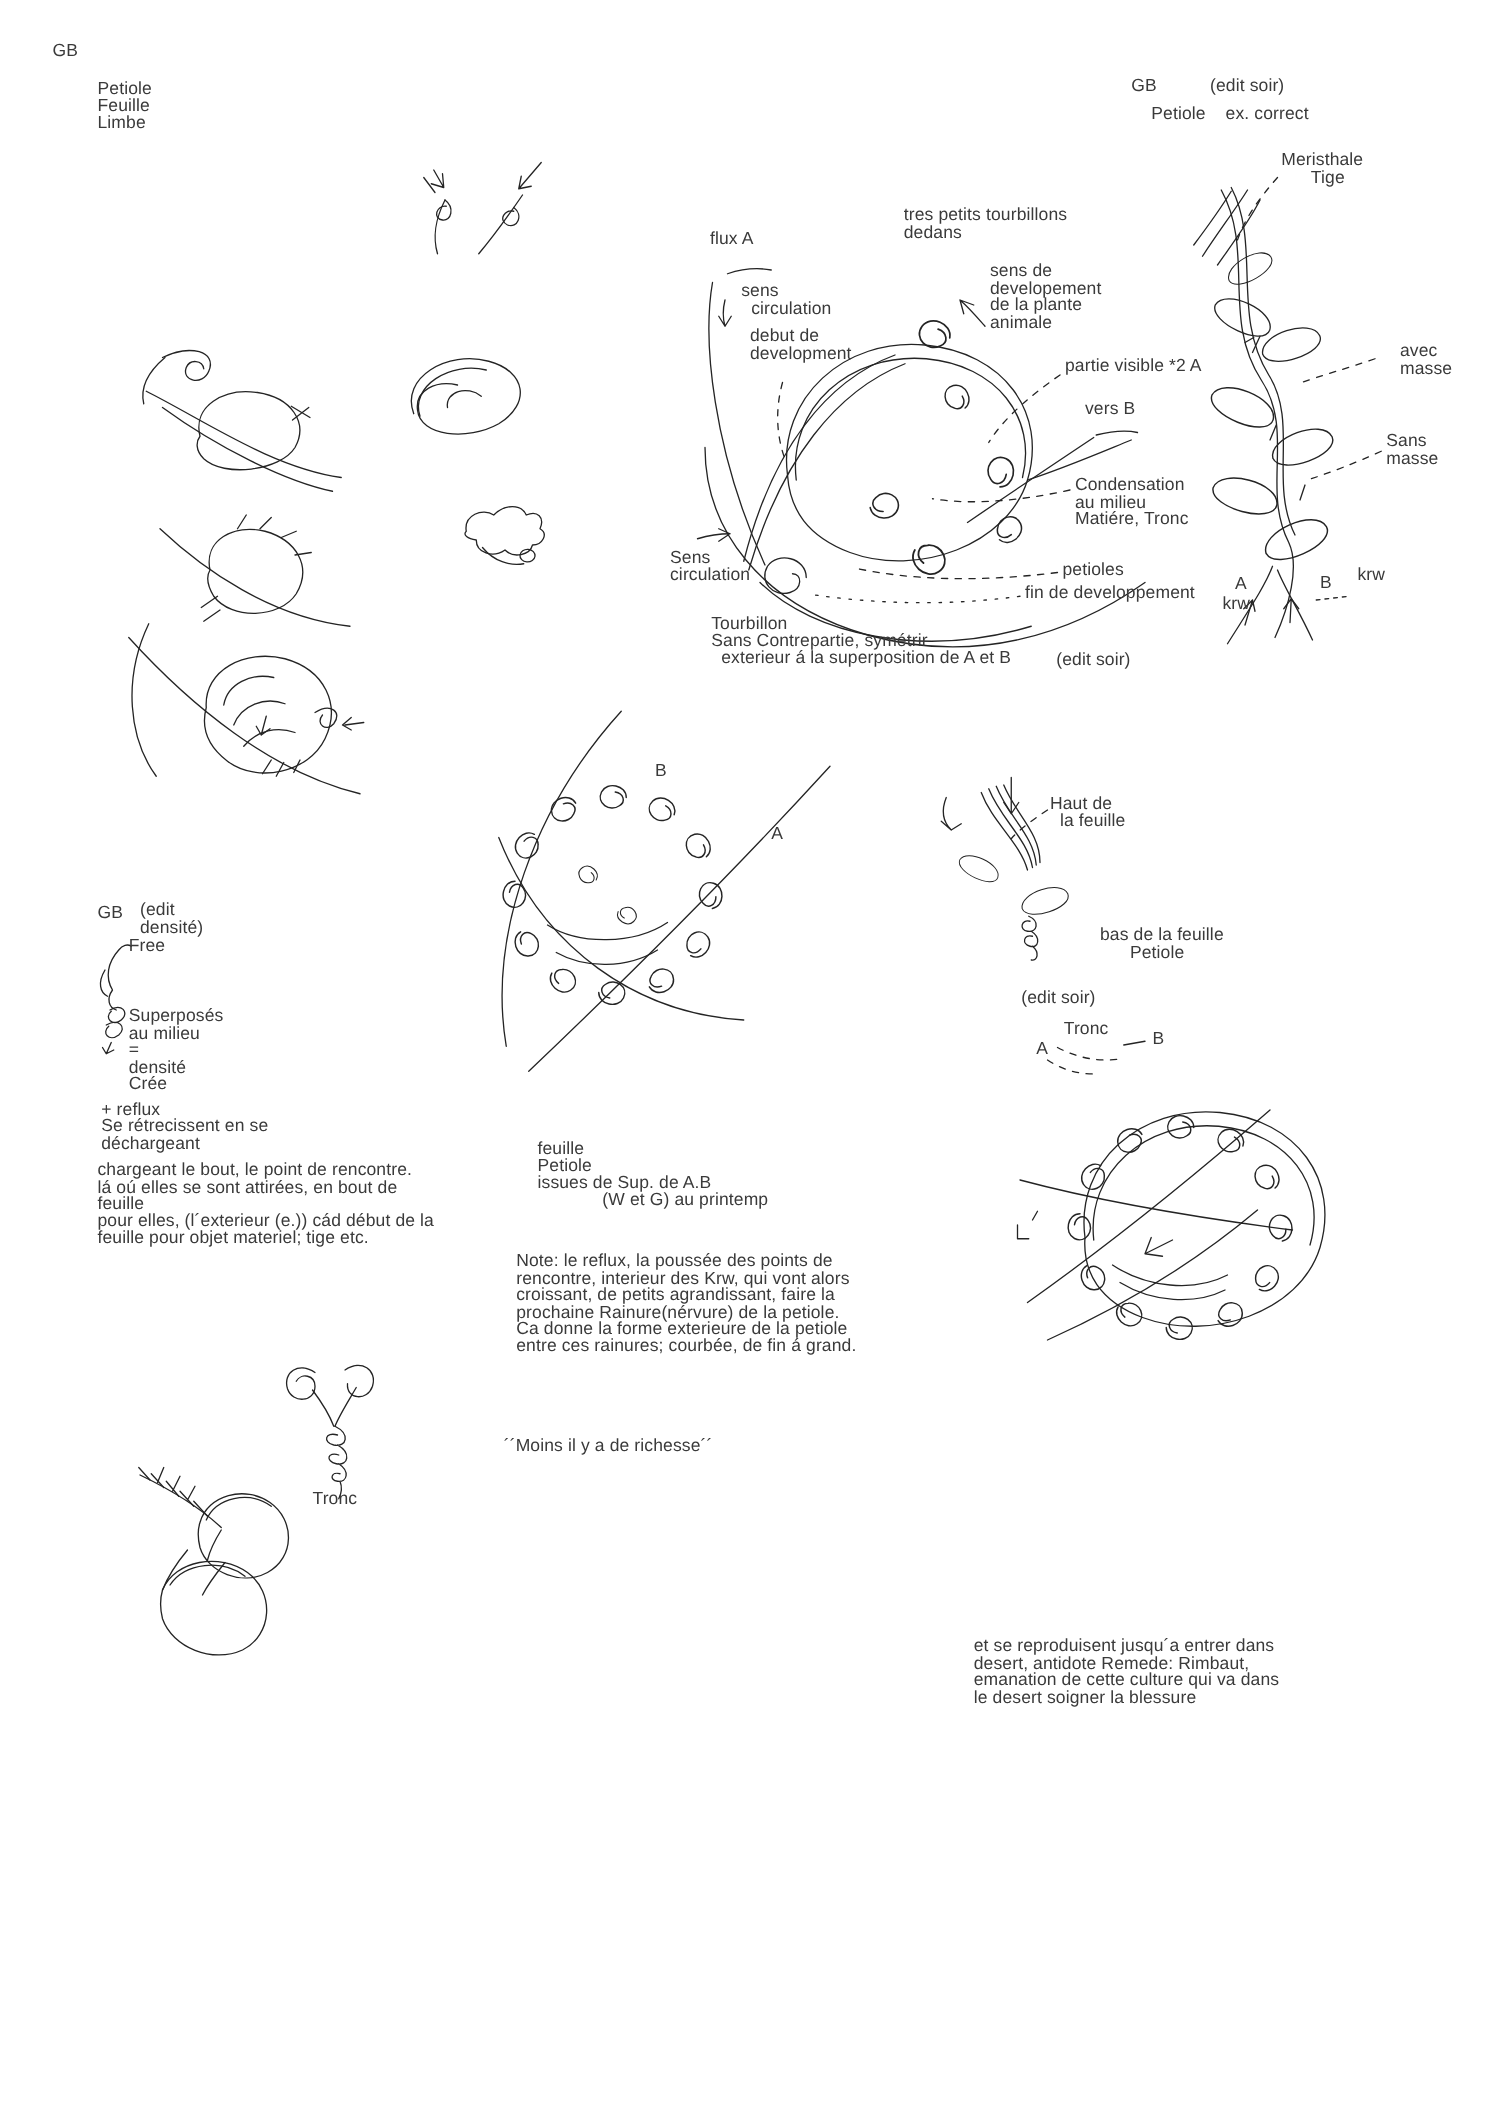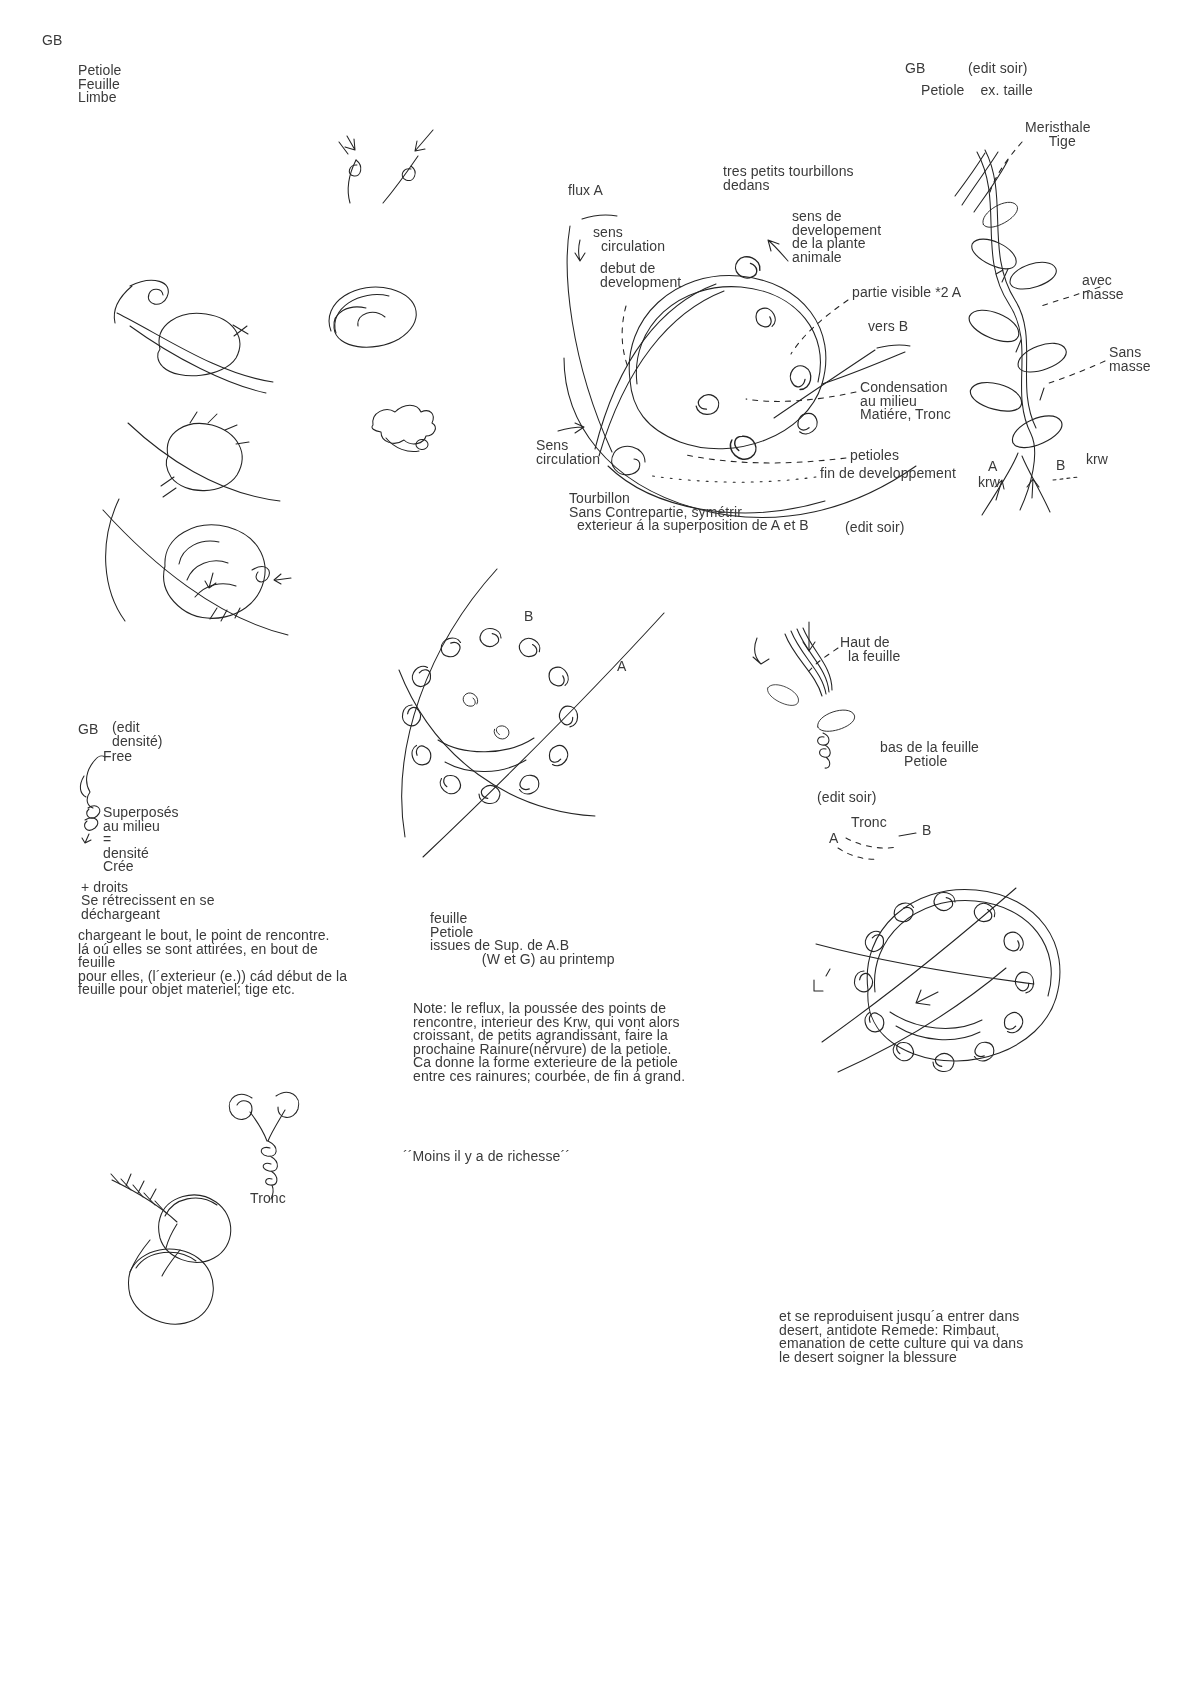--- a/index.html
+++ b/index.html
@@ -192,37 +192,37 @@
 
     </g>
   </svg>
 
   <div class="lbl" style="left:42px;top:34px">GB</div>
   <div class="lbl" style="left:78px;top:64px">Petiole
 Feuille
 Limbe</div>
   <div class="lbl" style="left:905px;top:62px">GB</div>
   <div class="lbl" style="left:968px;top:62px">(edit soir)</div>
-  <div class="lbl" style="left:921px;top:84px">Petiole    ex. taille</div>
+  <div class="lbl" style="left:921px;top:84px">Petiole    ex. correct</div>
   <div class="lbl" style="left:1025px;top:121px">Meristhale
       Tige</div>
   <div class="lbl" style="left:568px;top:184px">flux A</div>
   <div class="lbl" style="left:593px;top:226px">sens
   circulation</div>
   <div class="lbl" style="left:600px;top:262px">debut de
 development</div>
   <div class="lbl" style="left:723px;top:165px">tres petits tourbillons
 dedans</div>
   <div class="lbl" style="left:792px;top:210px">sens de
 developement
 de la plante
 animale</div>
   <div class="lbl" style="left:852px;top:286px">partie visible *2 A</div>
   <div class="lbl" style="left:868px;top:320px">vers B</div>
-  <div class="lbl" style="left:1082px;top:274px">avec
+  <div class="lbl" style="left:1120px;top:274px">avec
 masse</div>
   <div class="lbl" style="left:1109px;top:346px">Sans
 masse</div>
   <div class="lbl" style="left:860px;top:381px">Condensation
 au milieu
 Matiére, Tronc</div>
   <div class="lbl" style="left:850px;top:449px">petioles</div>
   <div class="lbl" style="left:820px;top:467px">fin de developpement</div>
   <div class="lbl" style="left:536px;top:439px">Sens
 circulation</div>
@@ -246,21 +246,21 @@
   <div class="lbl" style="left:922px;top:824px">B</div>
   <div class="lbl" style="left:78px;top:723px">GB</div>
   <div class="lbl" style="left:112px;top:721px">(edit
 densité)</div>
   <div class="lbl" style="left:103px;top:750px">Free</div>
   <div class="lbl" style="left:103px;top:806px">Superposés
 au milieu
 =
 densité
 Crée</div>
-  <div class="lbl" style="left:81px;top:881px">+ droits</div>
+  <div class="lbl" style="left:81px;top:881px">+ reflux</div>
   <div class="lbl" style="left:81px;top:894px">Se rétrecissent en se
 déchargeant</div>
   <div class="lbl" style="left:78px;top:929px">chargeant le bout, le point de rencontre.
 lá oú elles se sont attirées, en bout de
 feuille
 pour elles, (l´exterieur (e.)) cád début de la
 feuille pour objet materiel; tige etc.</div>
   <div class="lbl" style="left:430px;top:912px">feuille
 Petiole
 issues de Sup. de A.B

